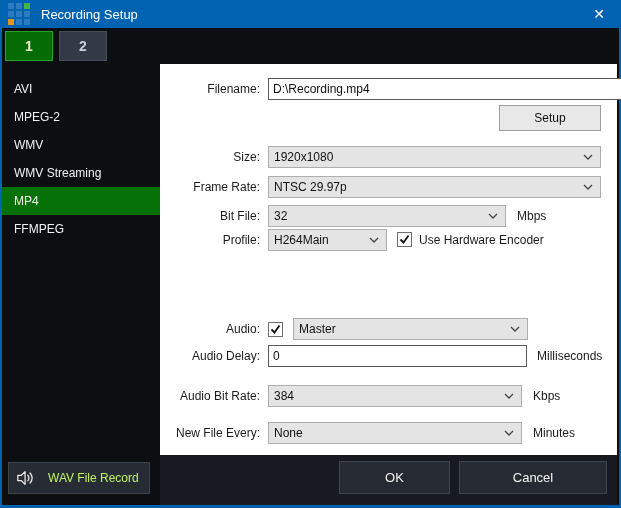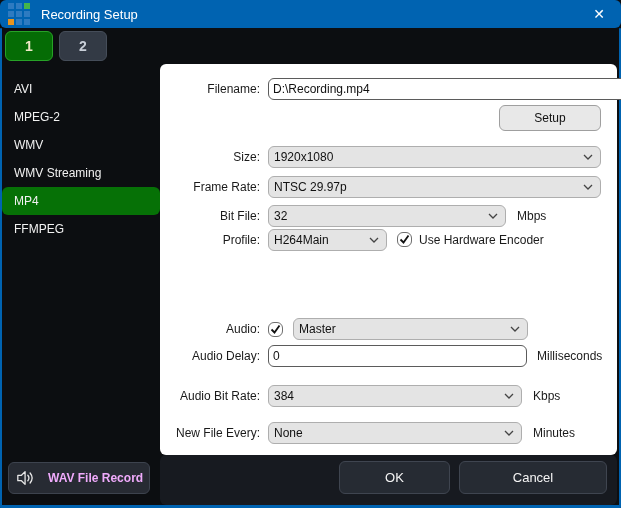--- a/index.html
+++ b/index.html
@@ -1,19 +1,19 @@
 <!DOCTYPE html>
 <html><head>
 <meta charset="utf-8">
 <style>
   html,body{margin:0;padding:0;background:#222;}
   .win{position:relative;width:621px;height:508px;background:#0c0e11;
        font-family:"Liberation Sans","DejaVu Sans",sans-serif;overflow:hidden;
        -webkit-font-smoothing:antialiased;}
-  .abs{position:absolute;border-radius:6px;}
+  .abs{position:absolute;}
   
   .titlebar{left:0;top:0;width:621px;height:28px;background:#0063b1;display:flex;align-items:center;}
   .appicon{display:grid;grid-template-columns:repeat(3,6px);grid-auto-rows:6px;gap:2px;margin-left:8px;}
   .appicon i{display:block;background:#2e7bc1;}
   .appicon i.g{background:#44b449;} .appicon i.o{background:#e8951f;}
   .title-text{color:#ffffff;font-size:13px;margin-left:11px;}
   .close-btn{position:absolute;right:5px;top:0;width:34px;height:28px;display:flex;align-items:center;justify-content:center;color:#fff;font-size:14px;cursor:pointer;}
   
   .bl{left:0;top:28px;width:2px;height:480px;background:#0063b1;}
   .br{left:619px;top:28px;width:2px;height:480px;background:#0063b1;}
@@ -38,21 +38,21 @@
   .btn-browse{box-sizing:border-box;background:#e8e8e8;border:1px solid #9f9f9f;display:flex;align-items:center;
         justify-content:center;font-size:12px;color:#111;cursor:pointer;}
   .cb{box-sizing:border-box;width:15px;height:15px;background:#fff;border:1px solid #6e6e6e;display:flex;
         align-items:center;justify-content:center;cursor:pointer;}
   .cb-lbl{line-height:22px;font-size:12px;color:#1a1a1a;}
   
   .footer{left:160px;top:455px;width:457px;height:50px;background:#171a20;}
   .dark-btn{box-sizing:border-box;background:#262b33;border:1px solid #3f4550;color:#f5f5f5;font-weight:normal;
         font-size:13px;display:flex;align-items:center;justify-content:center;cursor:pointer;}
   .wav-btn{left:8px;top:462px;width:142px;height:32px;background:#272b33;border:1px solid #3d434e;
-        box-sizing:border-box;display:flex;align-items:center;color:#f0abfc;font-weight:bold;font-size:12px;cursor:pointer;}
+        box-sizing:border-box;display:flex;align-items:center;color:#bef264;font-weight:normal;font-size:12px;cursor:pointer;}
   .wav-btn svg{margin:0 12px 0 7px;}
 </style>
 </head>
 <body>
 
 <div class="win">
 
   <div class="abs titlebar">
     <span class="appicon">
       <i></i>

